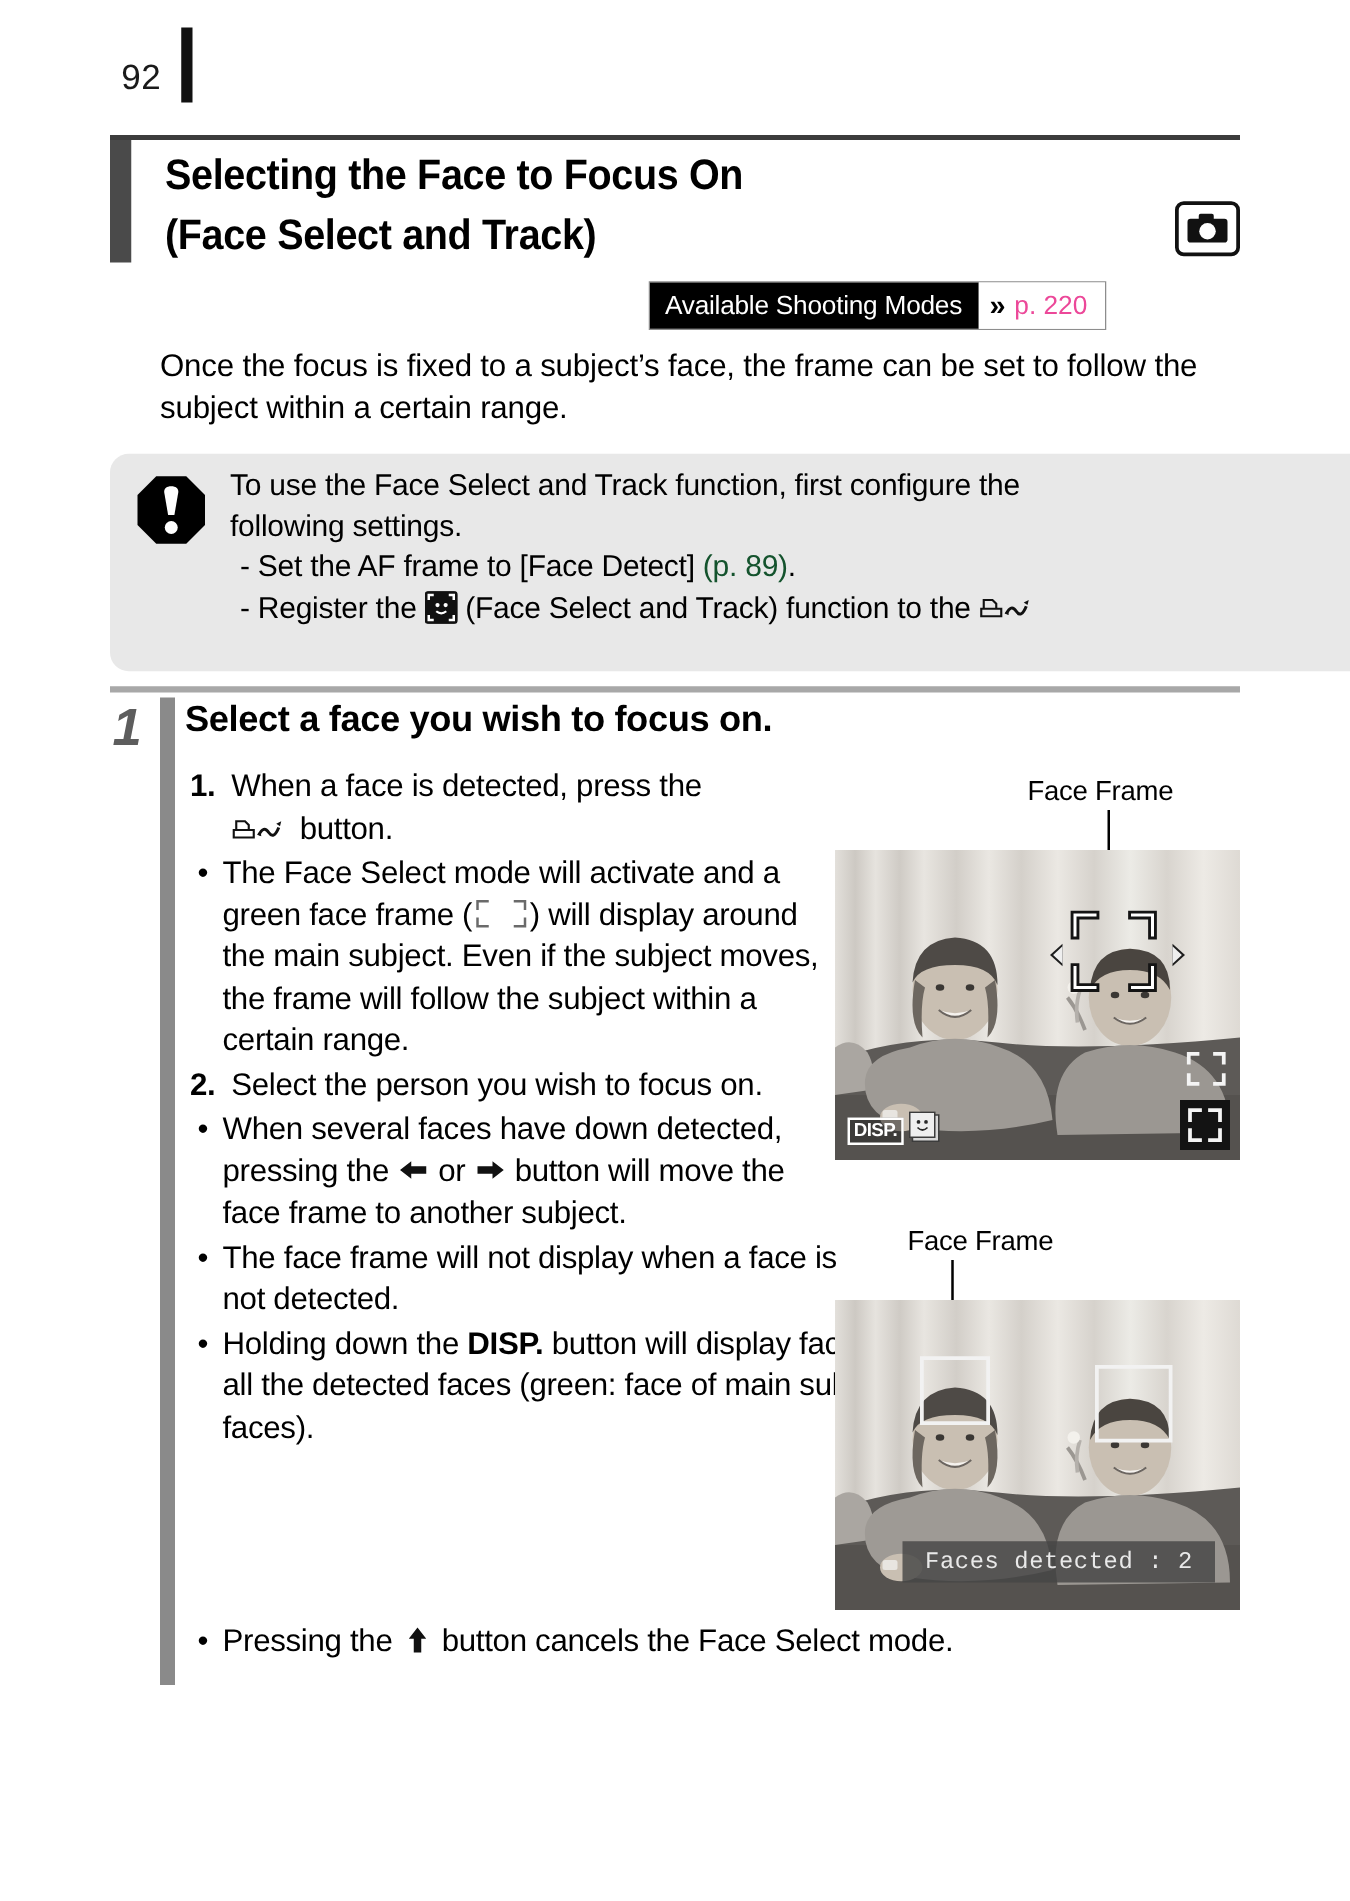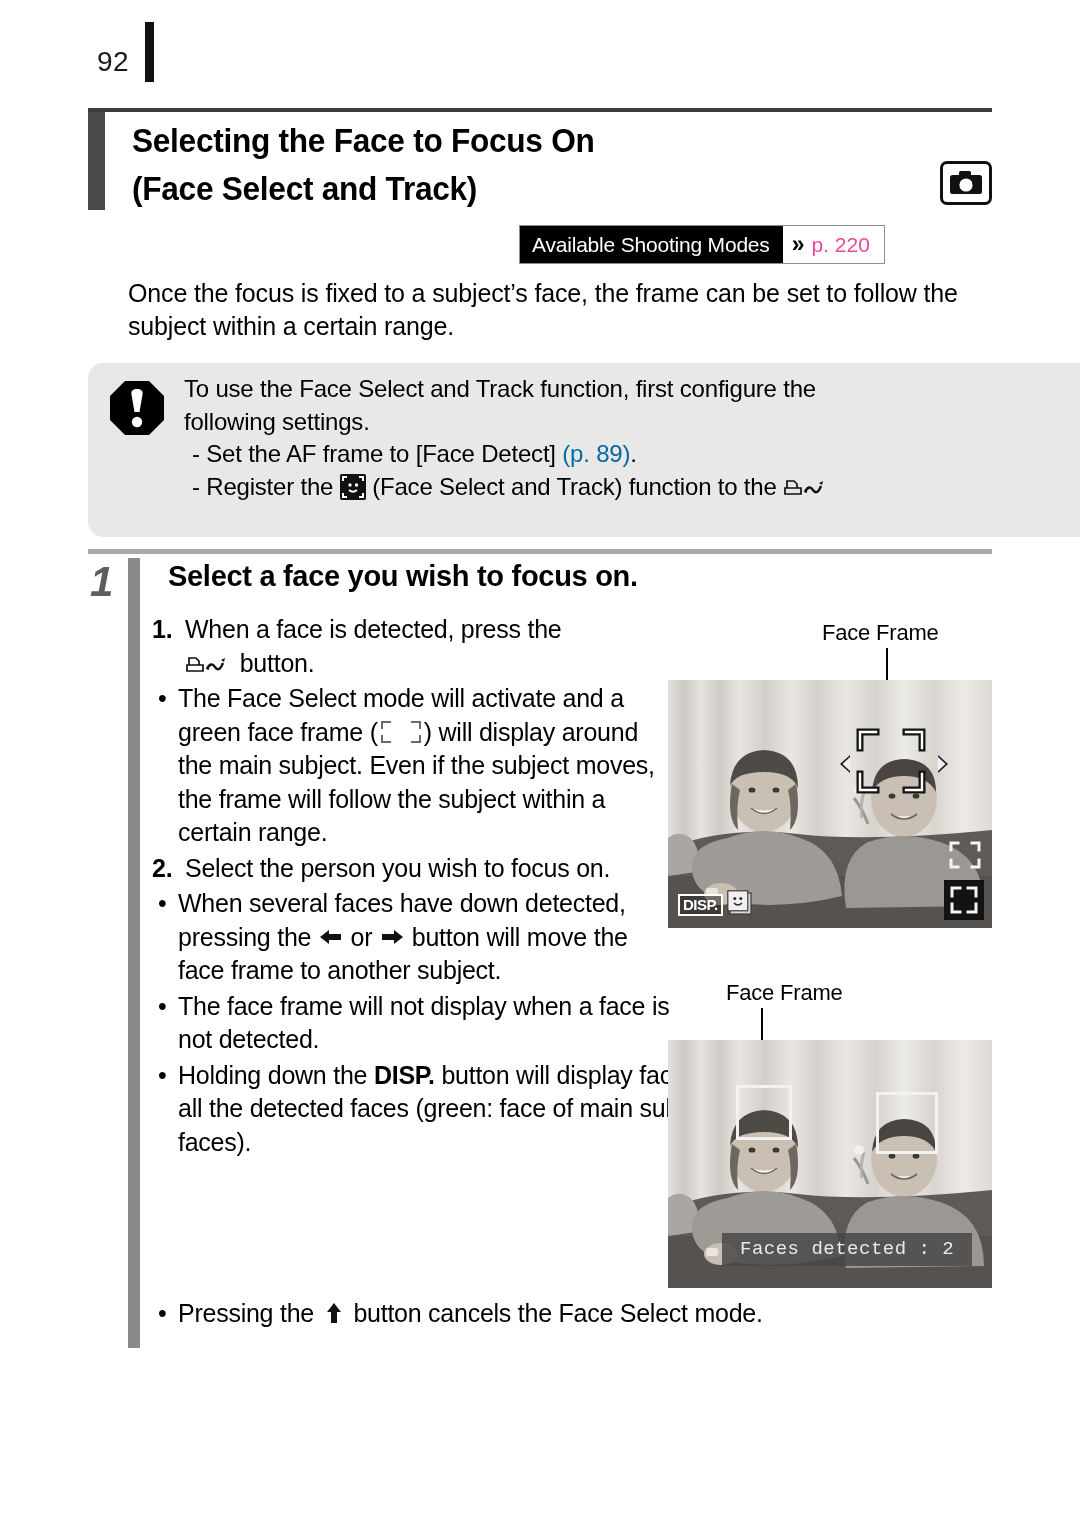--- a/index.html
+++ b/index.html
@@ -149,21 +149,21 @@
   }
   .note-body {
     position: absolute;
     left: 96px; top: 10px;
     width: 800px;
     font-size: 24px;
     line-height: 1.36;
     letter-spacing: -0.2px;
   }
   .note-sub { margin-left: 8px; white-space: nowrap; }
-  .blue { color: #0369a1; }
+  .blue { color: #14532d; }
 
   
   .step-rule {
     position: absolute;
     left: 88px; top: 549px;
     width: 904px; height: 5px;
     background: #a8a8a8;
   }
   .step-num {
     position: absolute;
@@ -175,21 +175,21 @@
   }
   .step-vbar {
     position: absolute;
     left: 128px; top: 558px;
     width: 12px;
     height: 790px;
     background: #8a8a8a;
   }
   .step-title {
     position: absolute;
-    left: 168px; top: 560px;
+    left: 148px; top: 560px;
     font-size: 29px;
     font-weight: bold;
     letter-spacing: -0.3px;
   }
 
   
   .step-text {
     position: absolute;
     left: 152px; top: 613px;
     width: 520px;

